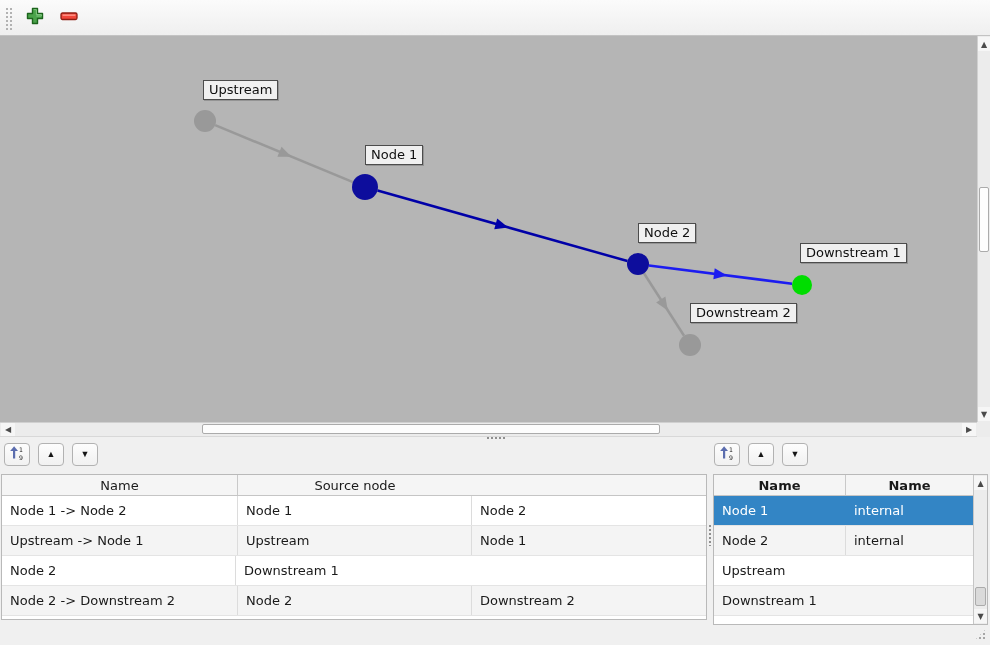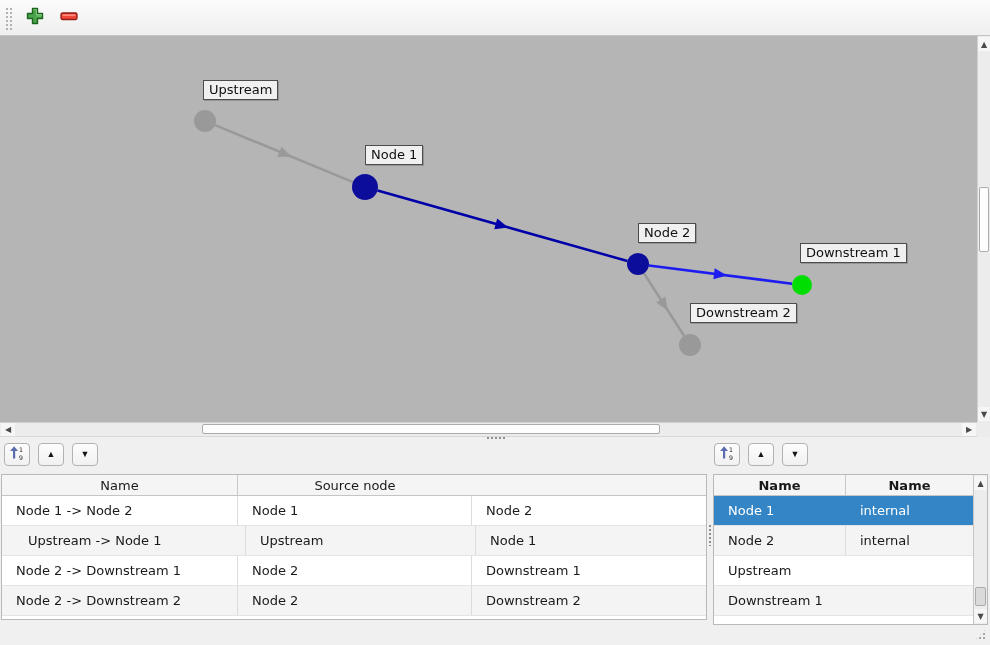--- a/index.html
+++ b/index.html
@@ -60,21 +60,21 @@
   .tbl{position:absolute;top:474px;background:#fff;border:1px solid #b9b9b9}
   .tbl-head{display:flex;background:#f5f5f5;border-bottom:1px solid #c5c5c5;height:21px}
   .tbl-head .hc{display:flex;align-items:center;justify-content:center;
     border-right:1px solid #c9c9c9;font-size:13px;color:#1a1a1a}
   .tbl-head .hc:last-child{border-right:none}
   .tbl-head.bold .hc{font-weight:bold}
   .trow{display:flex;height:30px;border-bottom:1px solid #e4e4e4;background:#fff}
   .trow.alt{background:#f4f4f4}
   .trow.selected{background:#3385c5;color:#fff}
   .trow.selected .tc{border-right-color:transparent}
-  .tc{display:flex;align-items:center;padding-left:14px;border-right:1px solid #dcdcdc;
+  .tc{display:flex;align-items:center;padding-left:8px;border-right:1px solid #dcdcdc;
     overflow:hidden;white-space:nowrap}
   .tc:last-child{border-right:none}
   .edges-tbl{left:1px;width:706px;height:146px}
   .nodes-tbl{left:713px;width:275px;height:151px}
   .nodes-body{position:absolute;left:0;top:0;right:14px;bottom:0}
   .nodes-scroll{position:absolute;top:0;right:0;width:14px;height:149px;
     background:#ececec;border-left:1px solid #c6c6c6}
 </style>
 </head>
 <body>
@@ -161,26 +161,25 @@
       <div class="hc" style="width: 236px;">Name</div>
       <div class="hc" style="width: 234px;">Source node</div>
     </div>
   <div>
       <div class="trow">
         <div class="tc" style="width: 236px;">Node 1 -&gt; Node 2</div>
         <div class="tc" style="width: 234px;">Node 1</div>
         <div class="tc" style="width: 234px;">Node 2</div>
       </div>
       <div class="trow alt">
-        <div class="tc" style="width: 236px; margin-left: 12px;">Upstream -&gt; Node 1</div>
+        <div class="tc" style="width: 236px;">Upstream -&gt; Node 1</div>
         <div class="tc" style="width: 234px;">Upstream</div>
         <div class="tc" style="width: 234px;">Node 1</div>
       </div>
       <div class="trow">
-        <div class="tc" style="width: 236px;">Node 2 -&gt; Downstream 1</div>
         <div class="tc" style="width: 234px;">Node 2</div>
         <div class="tc" style="width: 234px;">Downstream 1</div>
       </div>
       <div class="trow alt">
         <div class="tc" style="width: 236px;">Node 2 -&gt; Downstream 2</div>
         <div class="tc" style="width: 234px;">Node 2</div>
         <div class="tc" style="width: 234px;">Downstream 2</div>
       </div>
     </div>
 </div>

